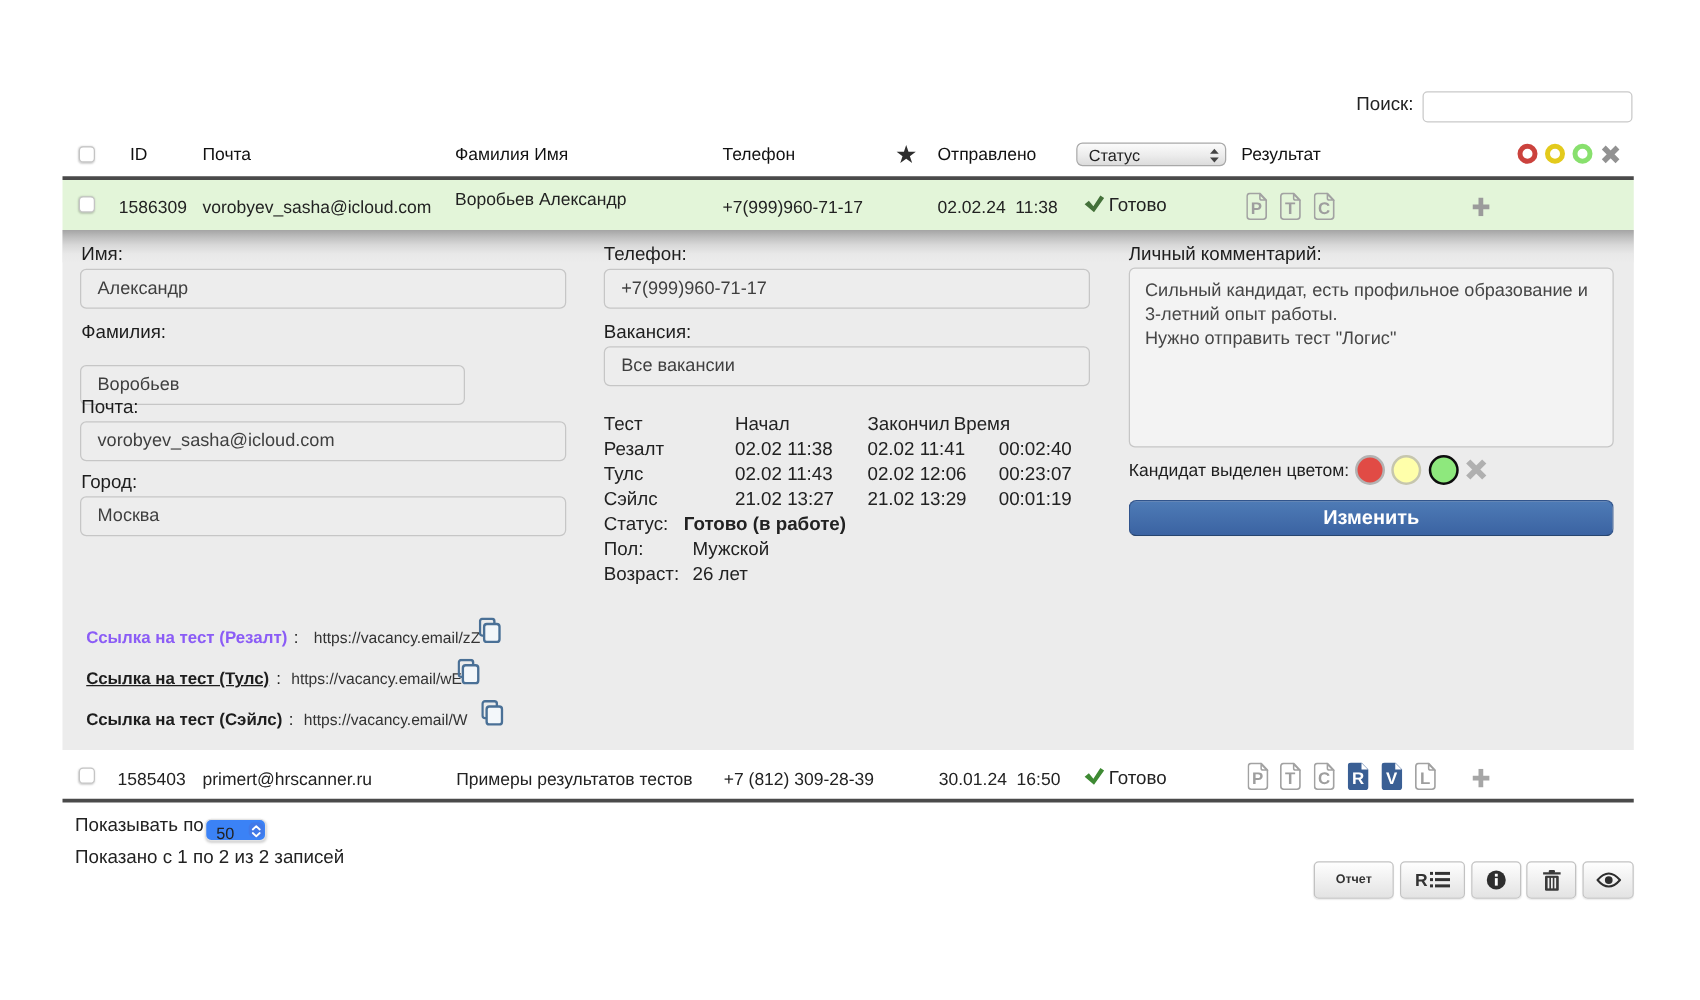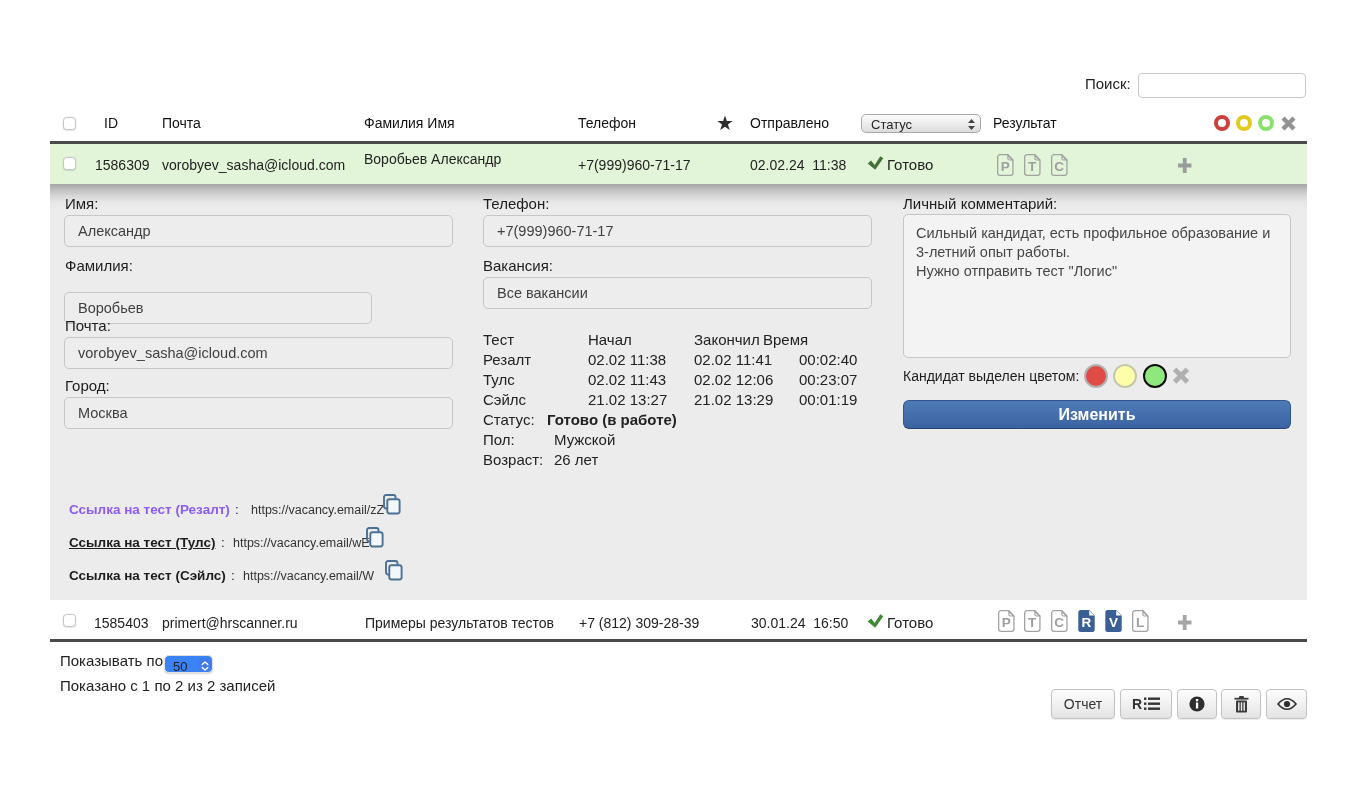--- a/index.html
+++ b/index.html
@@ -230,21 +230,21 @@
       <span style="position:absolute; left:8px; top:2.5px; font-size:13px; color:#222;">50</span>
       <div style="position:absolute; left:34px; top:2px; width:12px; height:12px; border-radius:4px; background:#4179e8;">
         <svg width="12" height="12" viewBox="0 0 12 12">
           <path d="M3.2 4.6 L6 2.0 L8.8 4.6" fill="none" stroke="#fff" stroke-width="1.4" stroke-linecap="round" stroke-linejoin="round"></path>
           <path d="M3.2 7.4 L6 10.0 L8.8 7.4" fill="none" stroke="#fff" stroke-width="1.4" stroke-linecap="round" stroke-linejoin="round"></path>
         </svg>
       </div>
     </div>
     <span class="abs t15" style="left:60px; top:677px;">Показано с 1 по 2 из 2 записей</span>
 
-    <div class="abs btn" style="left:1051px; top:689px; width:64px;"><span style="font-size:14px; font-weight:normal; color:#333; line-height:28px;text-align:right;">Отчет</span></div>
+    <div class="abs btn" style="left:1051px; top:689px; width:64px;"><span style="font-size:10px; font-weight:bold; color:#333; line-height:28px;text-align:right;">Отчет</span></div>
     <div class="abs btn" style="left:1120px; top:689px; width:52px;">
       <span style="font-size:14px; font-weight:bold; color:#333; line-height:28px; margin-right:2px;">R</span><svg width="16" height="14" viewBox="0 0 16 14" style="vertical-align:-2px;">
         <rect x="0" y="0.5" width="2.4" height="2.4" fill="#333"></rect>
           <rect x="4" y="0.5" width="12" height="2.4" fill="#333"></rect>
         <rect x="0" y="5.5" width="2.4" height="2.4" fill="#333"></rect>
           <rect x="4" y="5.5" width="12" height="2.4" fill="#333"></rect>
         <rect x="0" y="10.5" width="2.4" height="2.4" fill="#333"></rect>
           <rect x="4" y="10.5" width="12" height="2.4" fill="#333"></rect>
       </svg>
     </div>

